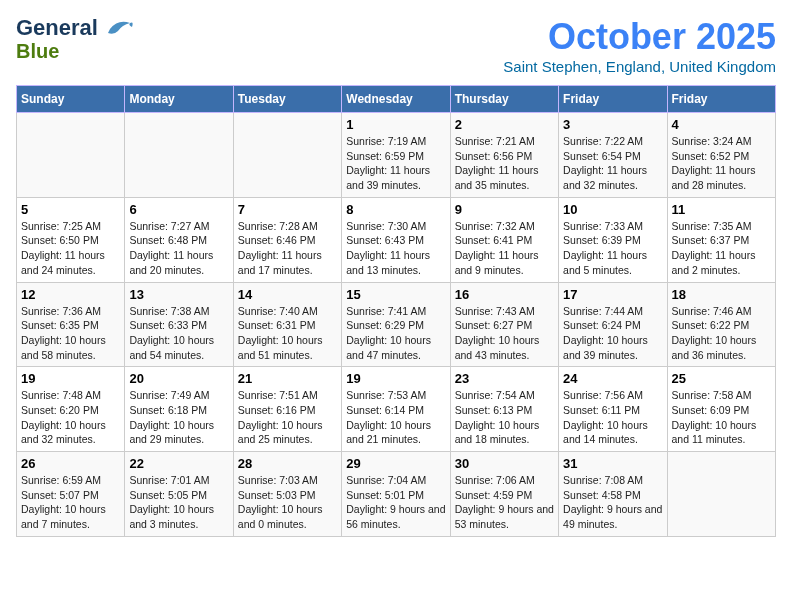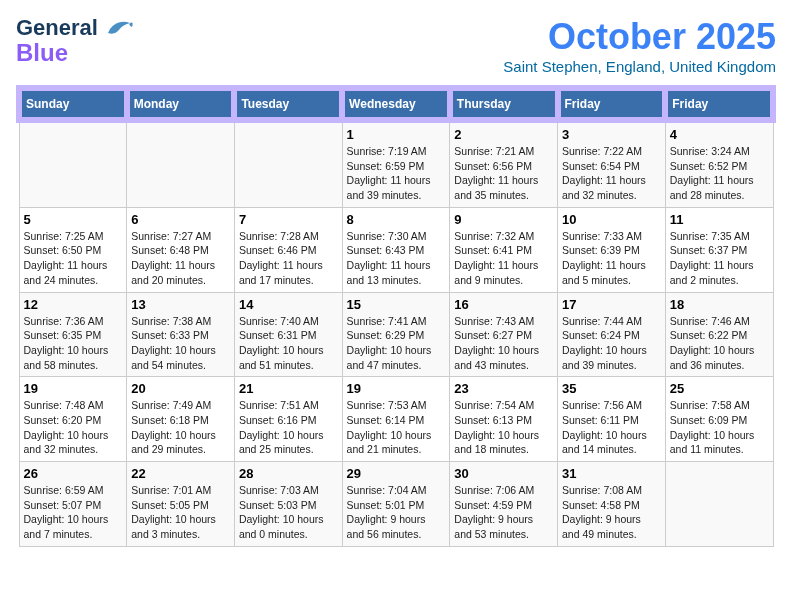--- a/index.html
+++ b/index.html
@@ -52,21 +52,21 @@
       border-collapse: collapse;
       font-size: 11px;
     }
     thead th {
       background: #3a6eaa;
       color: #fff;
       padding: 6px 4px;
       text-align: left;
       font-size: 12px;
       font-weight: bold;
-      border: 6px solid #c4b5fd;
+      border: 1px solid #c4b5fd;
     }
     tbody td {
       border: 1px solid #ccc;
       vertical-align: top;
       padding: 4px;
       width: 107px;
       min-height: 70px;
       background: #fff;
     }
     tbody tr:nth-child(odd) td {
@@ -98,21 +98,21 @@
     <div class="logo-row">
       <span class="logo-text">
         <span style="color:#1a3a5c;">General</span>
       </span>
       <svg width="32" height="22" viewBox="0 0 32 22">
         <path d="M8,12 Q16,2 28,6 Q20,8 16,14 Q12,18 6,16 Z" fill="#4a90c4"></path>
         <path d="M28,6 Q32,4 30,10 Q26,8 28,6Z" fill="#4a90c4"></path>
       </svg>
     </div>
     <div>
-      <span class="logo-text" style="color:#8b5cf6; font-size:24px;">Blue</span>
+      <span class="logo-text" style="color:#4d7c0f; font-size:20px;">Blue</span>
     </div>
   </div>
   <div class="title-block">
     <div class="month-title">October 2025</div>
     <div class="location-title">Saint Stephen, England, United Kingdom</div>
   </div>
 </div>
 
 <table>
   <thead>
@@ -269,21 +269,21 @@
 Sunset: 6:14 PM
 Daylight: 10 hours and 21 minutes.</div>
         </td>
         <td>
           <span class="day-num">23</span>
           <div class="day-info">Sunrise: 7:54 AM
 Sunset: 6:13 PM
 Daylight: 10 hours and 18 minutes.</div>
         </td>
         <td>
-          <span class="day-num">35</span>
+          <span class="day-num">24</span>
           <div class="day-info">Sunrise: 7:56 AM
 Sunset: 6:11 PM
 Daylight: 10 hours and 14 minutes.</div>
         </td>
         <td>
           <span class="day-num">25</span>
           <div class="day-info">Sunrise: 7:58 AM
 Sunset: 6:09 PM
 Daylight: 10 hours and 11 minutes.</div>
         </td>

